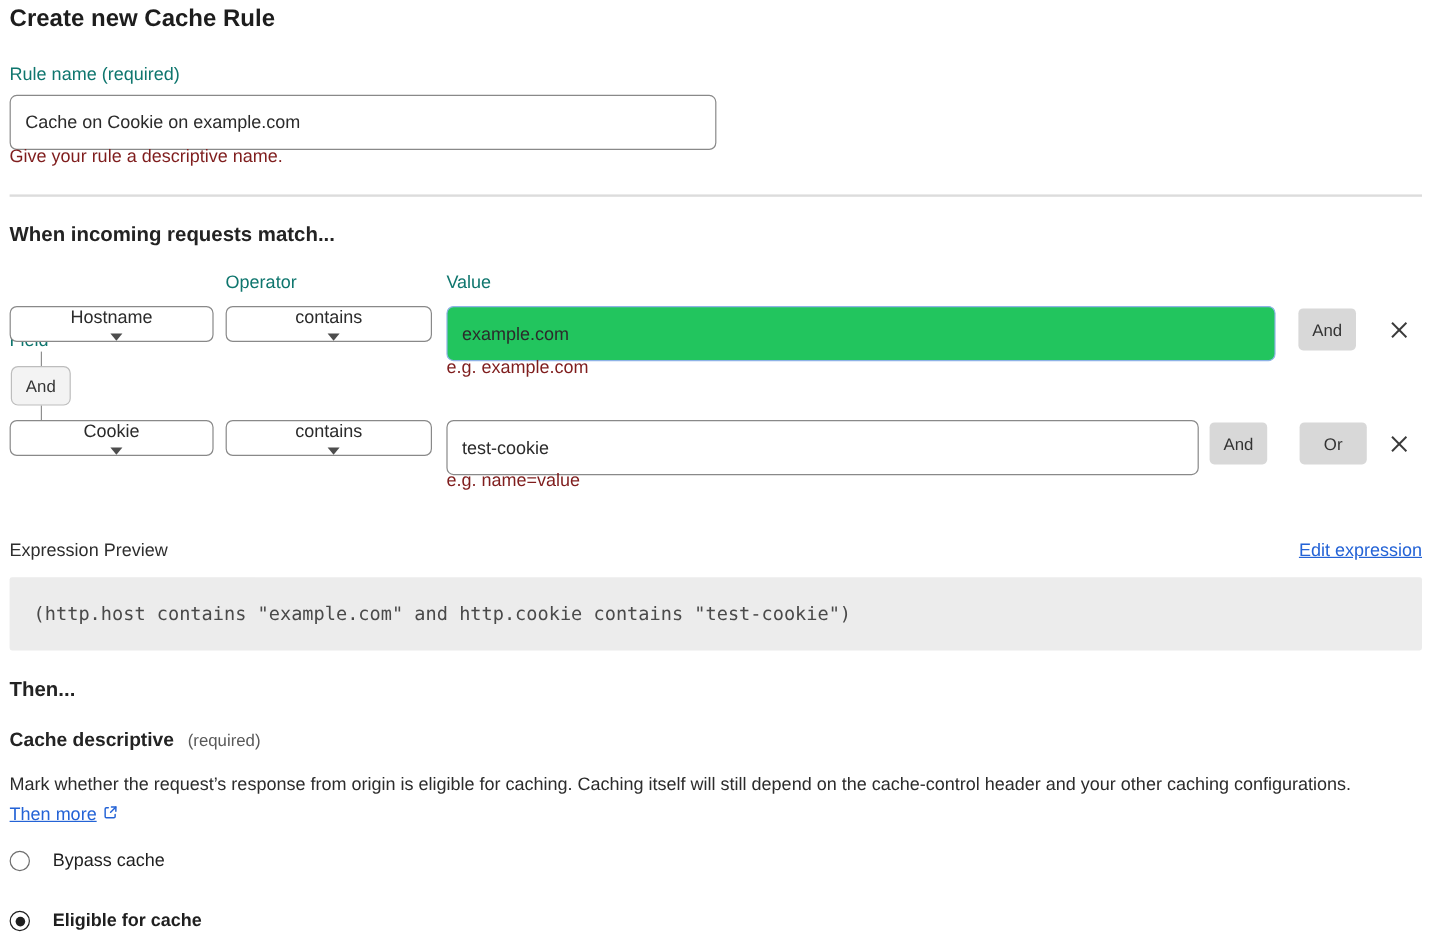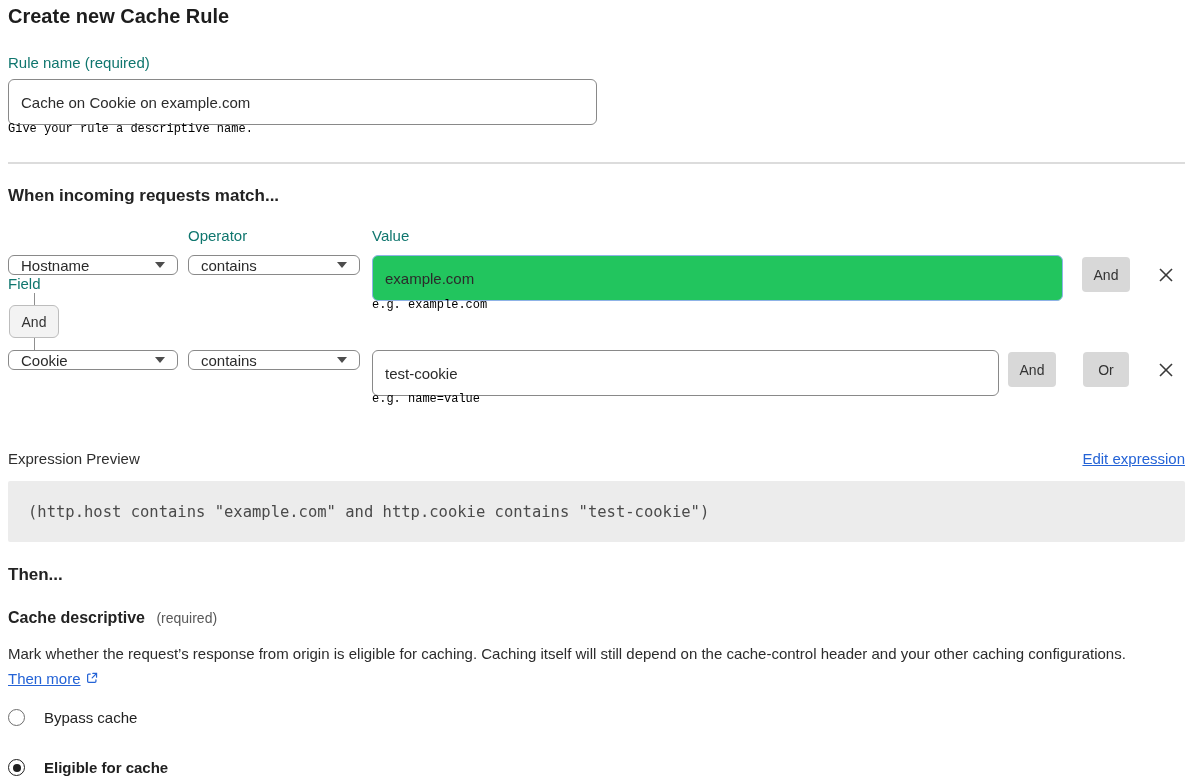--- a/index.html
+++ b/index.html
@@ -7,37 +7,37 @@
   body {
     width:1200px; height:784px; position:relative; overflow:hidden;
     font-family:"Liberation Sans", sans-serif; color:#1f1f1f;
     -webkit-font-smoothing:antialiased;
   }
   .abs { position:absolute; }
 
   .page-title { left:8px; top:5px; font-size:20px; font-weight:700; color:#1d1d1d; }
 
   .field-label { font-size:15px; color:#0f766e; }
-  .helper-text { font-size:12px; color:#000000;font-family:Liberation Mono, monospace; }
+  .helper-text { font-size:15px; color:#7f1d1d; }
 
   .text-input {
     height:46px; border:1px solid #898989; border-radius:6px;
     font-family:"Liberation Sans", sans-serif; font-size:15px; color:#2b2b2b;
     padding:0 12px; background:#fff; outline:none; width:100%;
   }
   .text-input.focused { background:#22c55e; border-color:#8fb3e6; }
 
   .divider { left:8px; top:162px; width:1177px; height:2px; background:#dcdcdc; }
 
   .section-heading { font-size:17px; font-weight:700; color:#232323; }
 
   .select-box {
-    height:20px; border:1px solid #898989; border-radius:6px; background:#fff;
+    height:30px; border:1px solid #898989; border-radius:6px; background:#fff;
     display:flex; align-items:center; justify-content:space-between;
-    padding:0 12px; font-size:15px; color:#2b2b2b; cursor:pointer;
+    padding:0 12px; font-size:15px; color:#2b2b2b; cursor:pointer;flex-direction:column;
   }
   .caret-down {
     width:0; height:0; border-left:5px solid transparent; border-right:5px solid transparent;
     border-top:6px solid #4d4d4d; margin-left:8px; flex:none;
   }
 
   .chip-btn {
     background:#d8d8d8; border:none; border-radius:4px; height:35px;
     font-family:"Liberation Sans", sans-serif; font-size:14px; color:#333;
     display:flex; align-items:center; justify-content:center; cursor:pointer;
@@ -136,21 +136,21 @@
   <span class="caret-down"></span>
 </div>
 <div class="abs select-box" style="left:188px; top:350px; width:172px;">
   <span>contains</span>
   <span class="caret-down"></span>
 </div>
 <div class="abs" style="left:372px; top:350px; width:627px;">
   <input class="text-input" type="text" value="test-cookie" style="">
 </div>
 <button class="abs chip-btn" style="left:1008px; top:352px; width:48px;">And</button>
-<button class="abs chip-btn" style="left:1083px; top:352px; width:46px;">Or</button>
+<button class="abs chip-btn" style="left:1083px; top:352px; width:56px;">Or</button>
 <button class="abs close-btn" style="left:1157px; top:361px;">
   <svg width="18" height="18" viewBox="0 0 18 18">
     <line x1="3" y1="3" x2="15" y2="15" stroke="#3a3a3a" stroke-width="1.6"></line>
     <line x1="15" y1="3" x2="3" y2="15" stroke="#3a3a3a" stroke-width="1.6"></line>
   </svg>
 </button>
 <div class="abs helper-text" style="left:372px; top:392px;">e.g. name=value</div>
 
 <div class="abs expr-label" style="left:8px; top:450px;">Expression Preview</div>
 <a class="abs link edit-link" style="top:450px; right:15px;">Edit expression</a>

